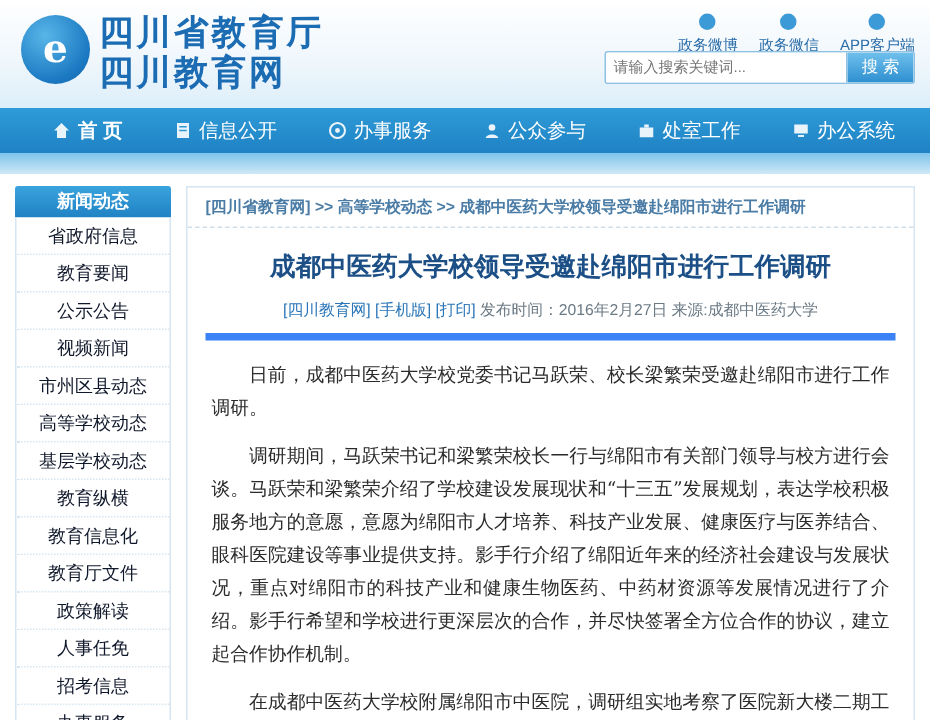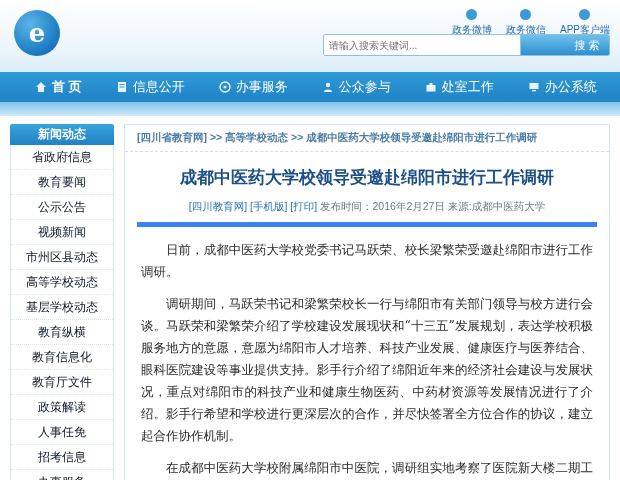--- a/index.html
+++ b/index.html
@@ -97,41 +97,39 @@
     position: absolute;
     right: 10px;
     top: 34px;
     display: flex;
     align-items: stretch;
     height: 20px;
     border: 1px solid #8fc2e2;
     background: #fff;
     border-radius: 2px;
     overflow: hidden;
-    gap: 36px;
   }
   .searchbar input {
     width: 150px;
     border: 0;
     outline: none;
     font-size: 10px;
     color: #9aa4ac;
     padding: 0 5px;
     font-family: "Liberation Sans", sans-serif;
   }
   .search-btn {
     width: 44px;
     background: linear-gradient(to bottom, #6fc0ec, #2e8fd0);
     color: #fff;
     font-size: 11px;
     text-align: center;
     line-height: 20px;
     cursor: pointer;
     border-left: 1px solid #8fc2e2;
-    padding-left: 44px;
   }
 
   
   .nav {
     height: 30px;
     background: linear-gradient(to bottom, #2f9bd8 0%, #1f82c4 100%);
     display: flex;
     align-items: center;
     padding-left: 18px;
     gap: 0;
@@ -257,20 +255,24 @@
   }
 </style>
 </head>
 <body>
 
 <div class="page">
 
   <div class="header">
     <div class="header-inner">
       <div class="logo">e</div>
+      <div class="site-title">
+        <span class="l1">四川省教育厅</span>
+        <span class="l2">四川教育网</span>
+      </div>
 
       <div class="top-links">
         <div class="top-link">
           <span class="dot-icon"></span>
           <span>政务微博</span>
         </div>
         <div class="top-link">
           <span class="dot-icon"></span>
           <span>政务微信</span>
         </div>

